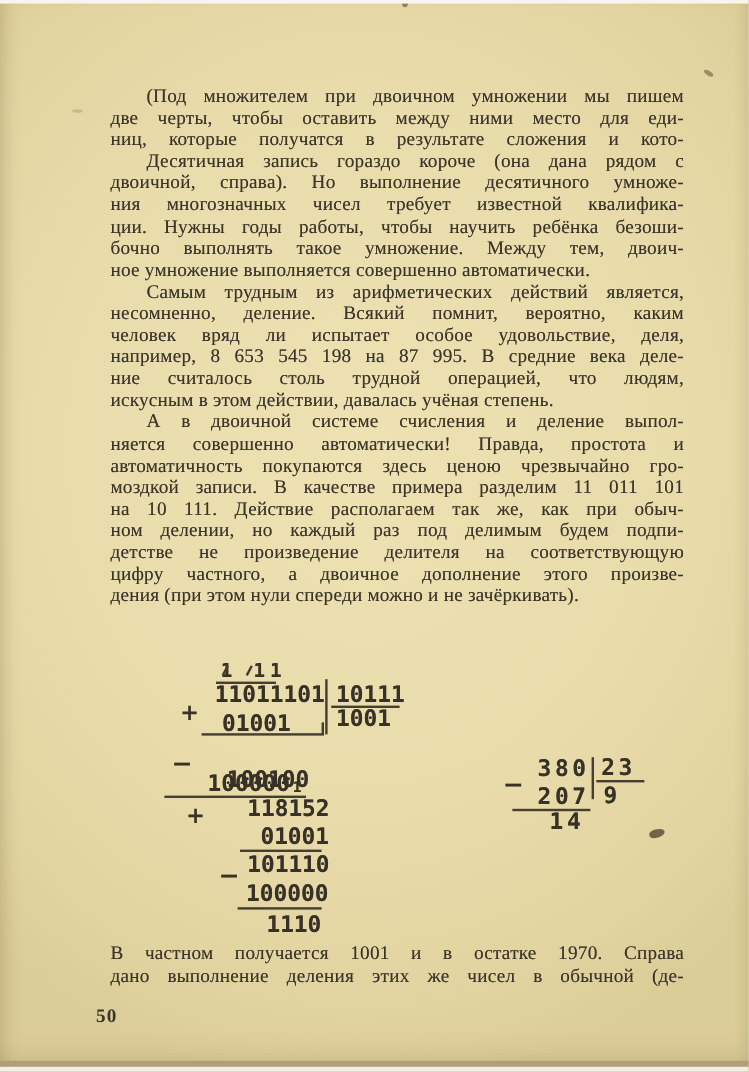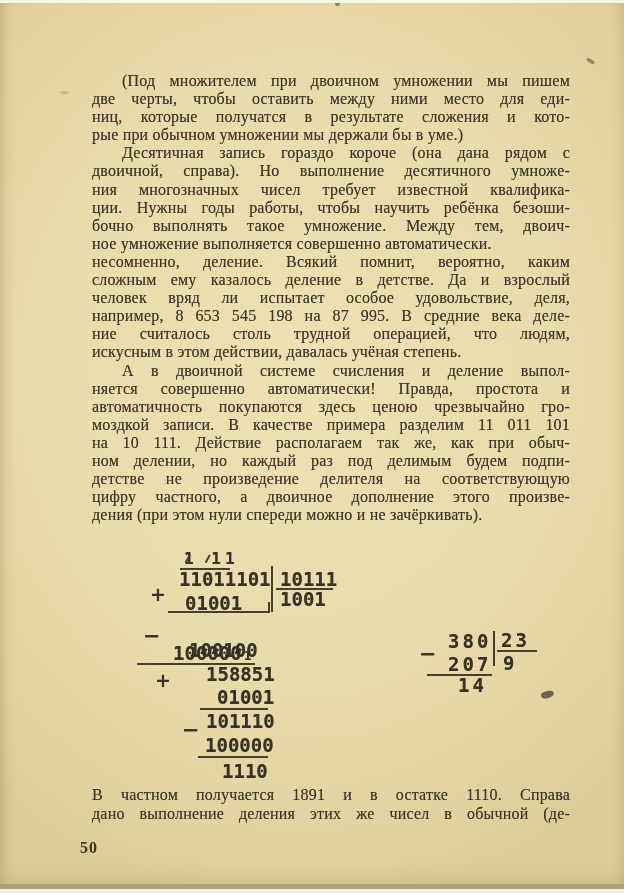--- a/index.html
+++ b/index.html
@@ -40,29 +40,28 @@
 </style>
 </head>
 <body>
 
 <div class="page">
 
   <div class="tb main" style="left:92px;top:72px;">
     <div class="tl ind">(Под множителем при двоичном умножении мы пишем</div>
     <div class="tl">две черты, чтобы оставить между ними место для еди-</div>
     <div class="tl">ниц, которые получатся в результате сложения и кото-</div>
-    <div class="tl last">рые при обычном умножении мы держали бы в уме.)</div>
     <div class="tl ind">Десятичная запись гораздо короче (она дана рядом с</div>
     <div class="tl">двоичной, справа). Но выполнение десятичного умноже-</div>
     <div class="tl">ния многозначных чисел требует известной квалифика-</div>
     <div class="tl">ции. Нужны годы работы, чтобы научить ребёнка безоши-</div>
     <div class="tl">бочно выполнять такое умножение. Между тем, двоич-</div>
     <div class="tl last">ное умножение выполняется совершенно автоматически.</div>
+    <div class="tl ind">Самым трудным из арифметических действий является,</div>
     <div class="tl">несомненно, деление. Всякий помнит, вероятно, каким</div>
-    <div class="tl">сложным ему казалось деление в детстве. Да и взрослый</div>
     <div class="tl">человек вряд ли испытает особое удовольствие, деля,</div>
     <div class="tl">например, 8&nbsp;653&nbsp;545&nbsp;198 на 87&nbsp;995. В средние века деле-</div>
     <div class="tl">ние считалось столь трудной операцией, что людям,</div>
     <div class="tl last">искусным в этом действии, давалась учёная степень.</div>
     <div class="tl ind">А в двоичной системе счисления и деление выпол-</div>
     <div class="tl">няется совершенно автоматически! Правда, простота и</div>
     <div class="tl">автоматичность покупаются здесь ценою чрезвычайно гро-</div>
     <div class="tl">моздкой записи. В качестве примера разделим 11&nbsp;011&nbsp;101</div>
     <div class="tl">на 10&nbsp;111. Действие располагаем так же, как при обыч-</div>
     <div class="tl">ном делении, но каждый раз под делимым будем подпи-</div>
@@ -87,21 +86,21 @@
     <span class="rule" style="left:168px;top:611px;width:102px;"></span>
     <span class="vrule" style="left:268px;top:602px;height:10px;"></span>
 
     <span class="sign" style="left:143px;top:627px;font-size:21px;">−</span>
     <span class="num" style="left:189px;top:622px;margin-top:20px;">100100</span>
     <span class="num" style="left:173px;top:645px;">100000</span>
     <span class="num sub" style="left:244px;top:650px;">1</span>
     <span class="rule" style="left:137px;top:663px;width:118px;"></span>
 
     <span class="sign" style="left:155px;top:671px;">+</span>
-    <span class="num" style="left:206px;top:666px;">158851</span>
+    <span class="num" style="left:206px;top:666px;">118152</span>
     <span class="num" style="left:217px;top:689px;">01001</span>
     <span class="rule" style="left:200px;top:708px;width:68px;"></span>
 
     <span class="sign" style="left:182px;top:721px;font-size:21px;">−</span>
     <span class="num" style="left:206px;top:713px;">101110</span>
     <span class="num" style="left:205px;top:737px;">100000</span>
     <span class="rule" style="left:198px;top:756px;width:70px;"></span>
     <span class="num" style="left:222px;top:763px;">1110</span>
   </div>
 
@@ -111,21 +110,21 @@
     <span class="num wide" style="left:501px;top:632px;">23</span>
     <span class="rule" style="left:497px;top:650px;width:40px;"></span>
     <span class="sign" style="left:419px;top:645px;font-size:21px;">−</span>
     <span class="num wide" style="left:448px;top:656px;">207</span>
     <span class="num wide" style="left:503px;top:655px;">9</span>
     <span class="rule" style="left:427px;top:674px;width:65px;"></span>
     <span class="num wide" style="left:458px;top:677px;">14</span>
   </div>
 
   <div class="tb bottom" style="left:92px;top:786px;">
-    <div class="tl">В частном получается 1891 и в остатке 1110. Справа</div>
+    <div class="tl">В частном получается 1001 и в остатке 1970. Справа</div>
     <div class="tl">дано выполнение деления этих же чисел в обычной (де-</div>
   </div>
 
   <div class="pageno">50</div>
 
   <span class="speck sp1"></span>
   <span class="speck sp2"></span>
   <span class="speck sp3"></span>
   <span class="speck sp4"></span>
   <div class="edge-top"></div>

